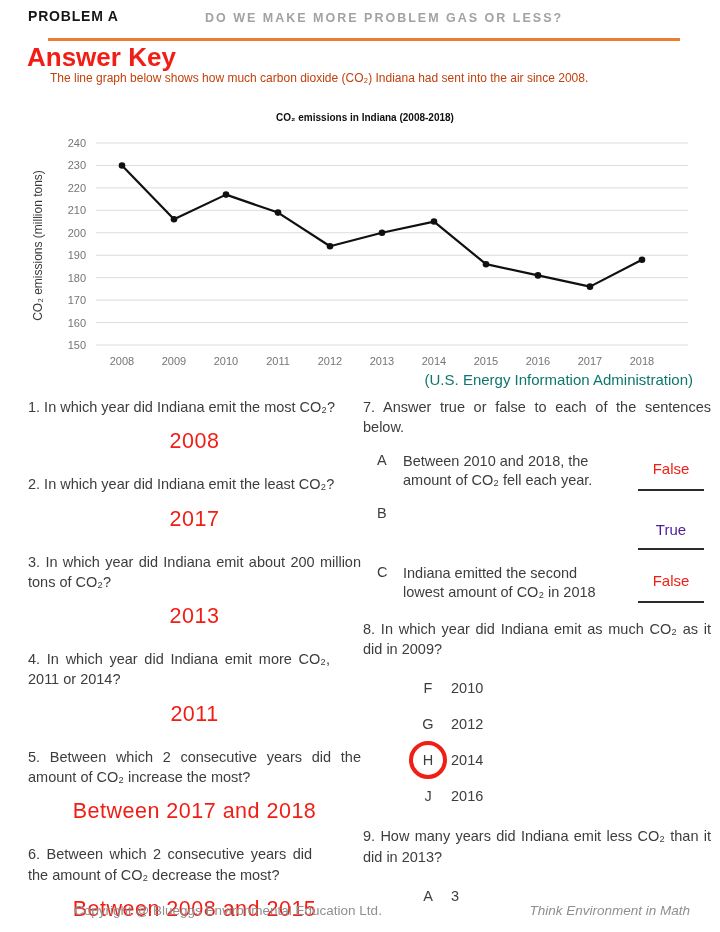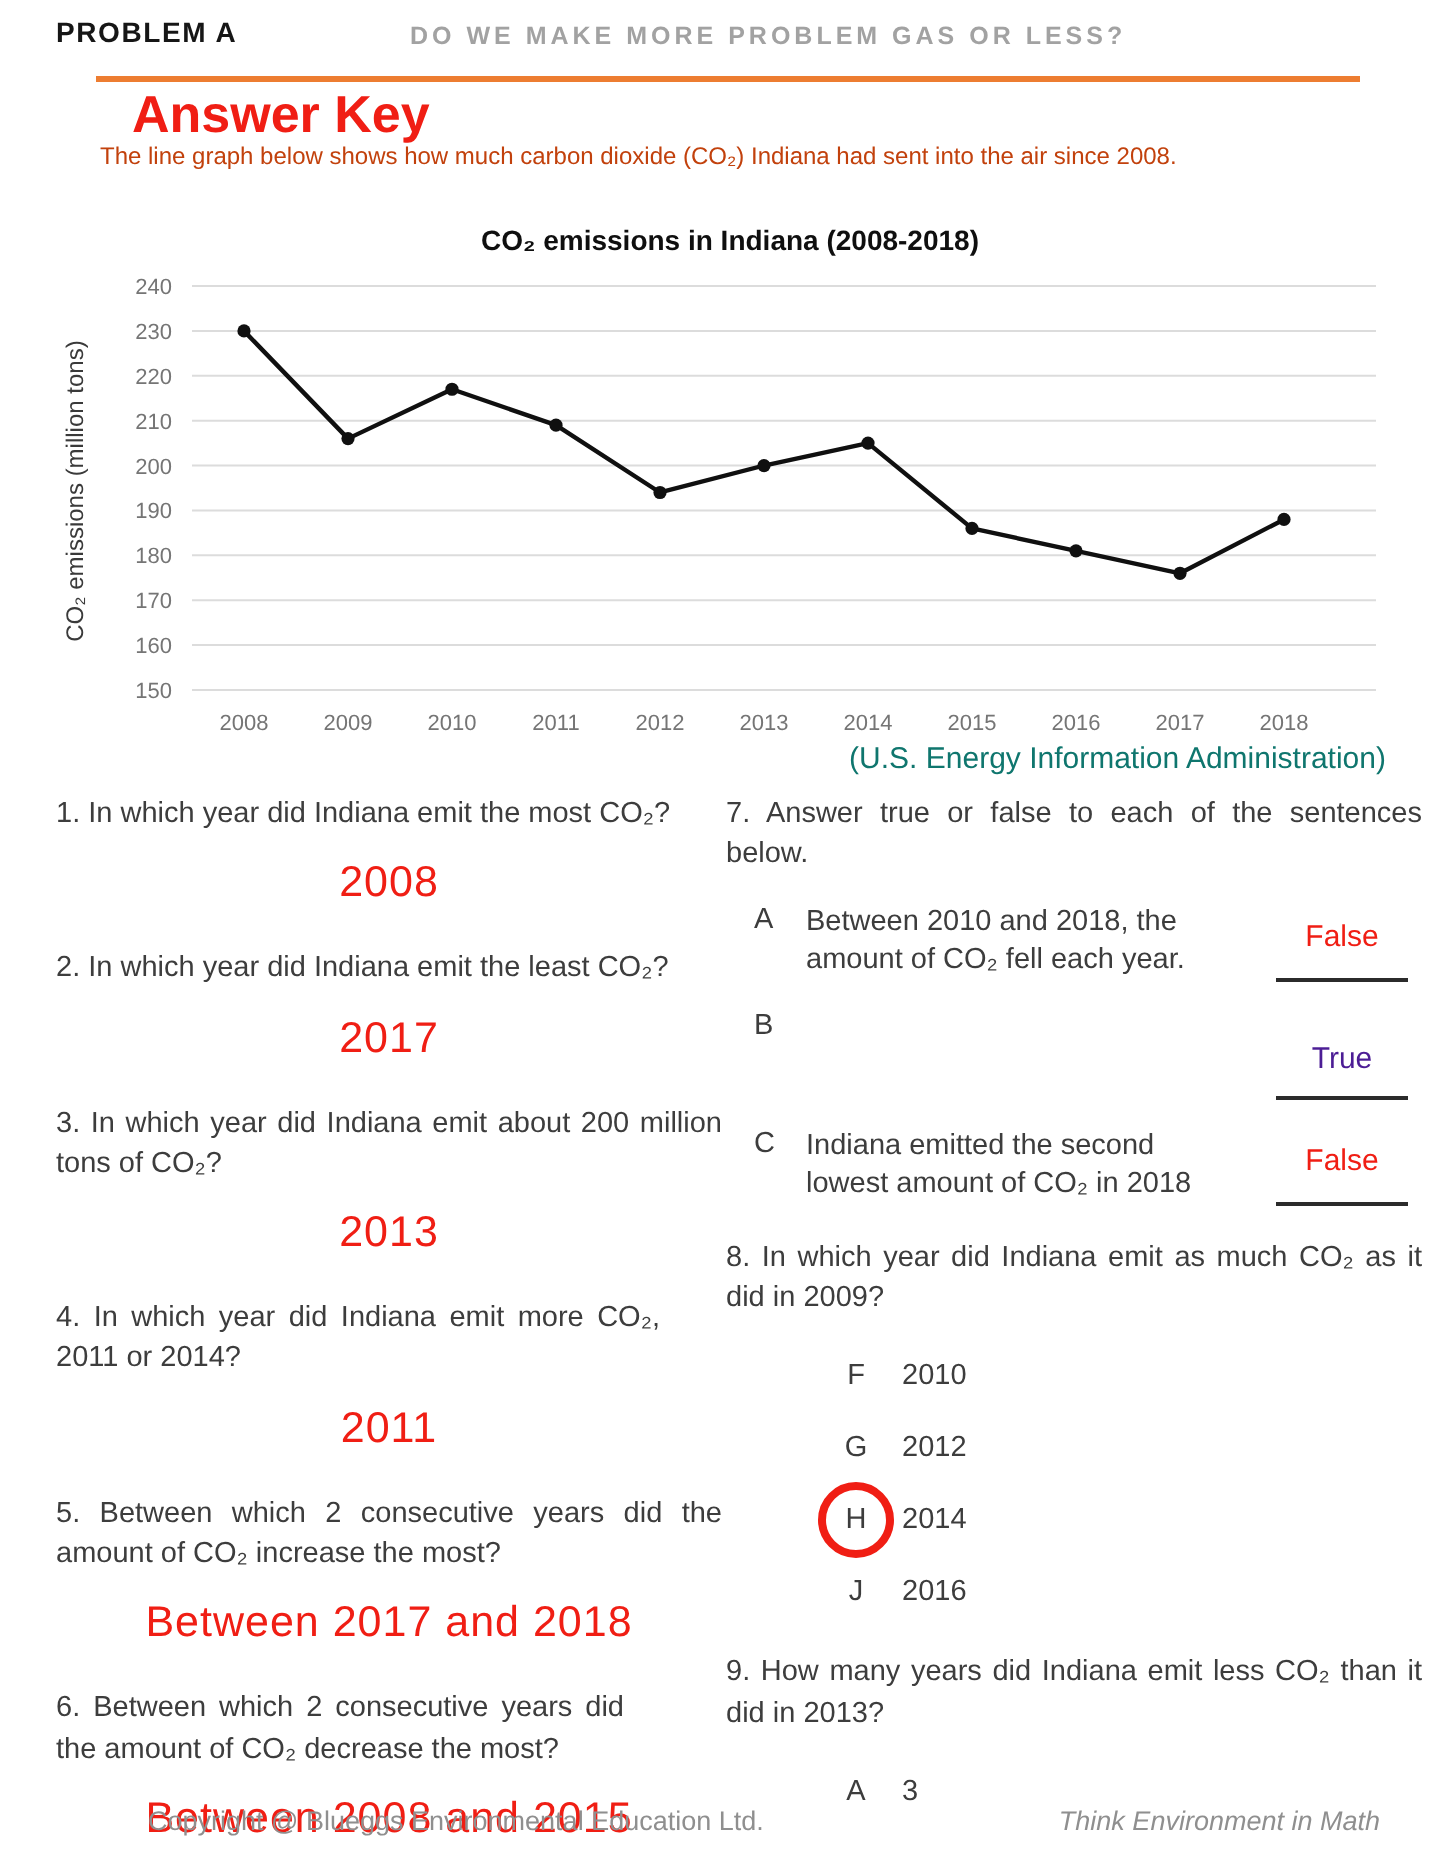--- a/index.html
+++ b/index.html
@@ -12,21 +12,21 @@
   .header-title{position:absolute;left:205px;top:11px;font-size:12.5px;font-weight:bold;
                 letter-spacing:2px;color:#a2a2a2;white-space:nowrap;}
   .rule{position:absolute;left:48px;top:38px;width:632px;height:3px;}
   .answer-key{position:absolute;left:27px;top:42px;font-size:26px;font-weight:bold;z-index:6;}
   .intro{position:absolute;left:50px;top:58px;width:612px;font-size:12px;line-height:1.42;
          color:#c2410c;text-align:justify;z-index:2;}
 
   
   .chart{position:absolute;left:35px;top:108px;width:660px;height:270px;}
   .chart-title{position:absolute;left:0;top:4px;width:660px;text-align:center;
-               font-size:14px;font-weight:bold;color:#0f0f0f;}
+               font-size:10px;font-weight:bold;color:#0f0f0f;}
   .chart-ylabel{position:absolute;left:-117px;top:130px;width:240px;height:15px;text-align:center;
                 font-size:12px;color:#3a3a3a;transform:rotate(-90deg);}
   .chart svg{position:absolute;left:0;top:0;}
   .grid{stroke:#dcdcdc;stroke-width:1;}
   .ytick{font-size:11px;fill:#757575;text-anchor:end;}
   .xtick{font-size:11px;fill:#757575;text-anchor:middle;}
   .series-line{fill:none;stroke:#101010;stroke-width:2.2;stroke-linejoin:round;}
   .pt{fill:#101010;}
   .attribution{position:absolute;right:27px;top:371px;font-size:15px;color:#0f766e;}
 
@@ -62,21 +62,21 @@
   .footer-right{position:absolute;right:30px;font-style:italic;}
 </style>
 </head>
 <body>
 
 <div class="page">
 
   <div class="problem-label">PROBLEM A</div>
   <div class="header-title" style="color: rgb(162, 162, 162);">DO WE MAKE MORE PROBLEM GAS OR LESS?</div>
   <div class="rule accent-bg" style="background: rgb(237, 125, 49);"></div>
-  <div class="answer-key red-text" style="color: rgb(240, 30, 20); margin-left: 39px;">Answer Key</div>
+  <div class="answer-key red-text" style="color: rgb(240, 30, 20);">Answer Key</div>
   <p class="intro">The line graph below shows how much carbon dioxide (CO₂) Indiana had sent into the air since 2008.</p>
 
   <div class="chart">
     <div class="chart-title">CO₂ emissions in Indiana (2008-2018)</div>
     <div class="chart-ylabel">CO₂ emissions (million tons)</div>
     <svg viewBox="0 0 660 270" width="660" height="270">
         <line x1="61" x2="653" y1="35" y2="35" class="grid"></line>
         <text x="51" y="39" class="ytick">240</text>
         <line x1="61" x2="653" y1="57.44444444444444" y2="57.44444444444444" class="grid"></line>
         <text x="51" y="61.44444444444444" class="ytick">230</text>

